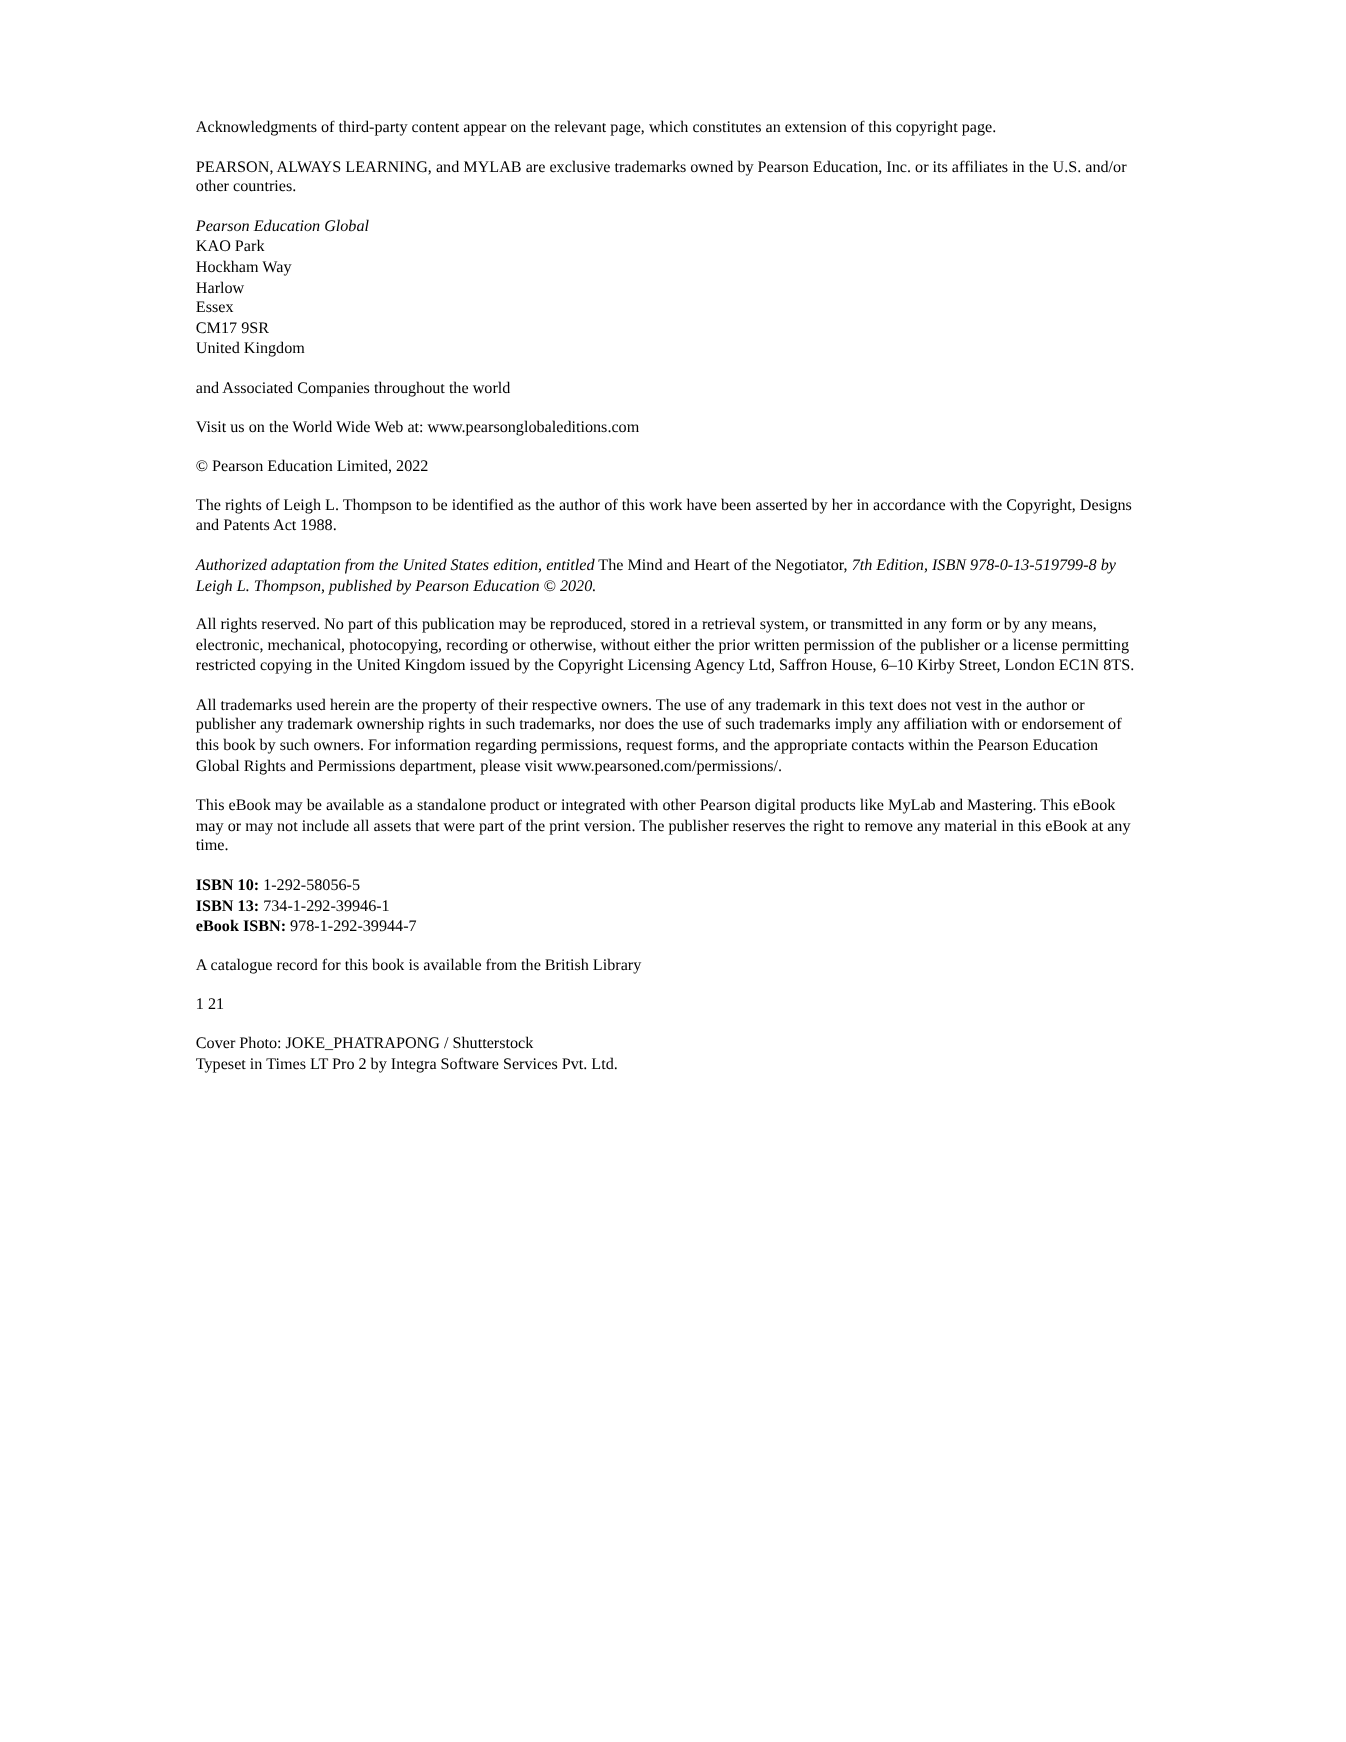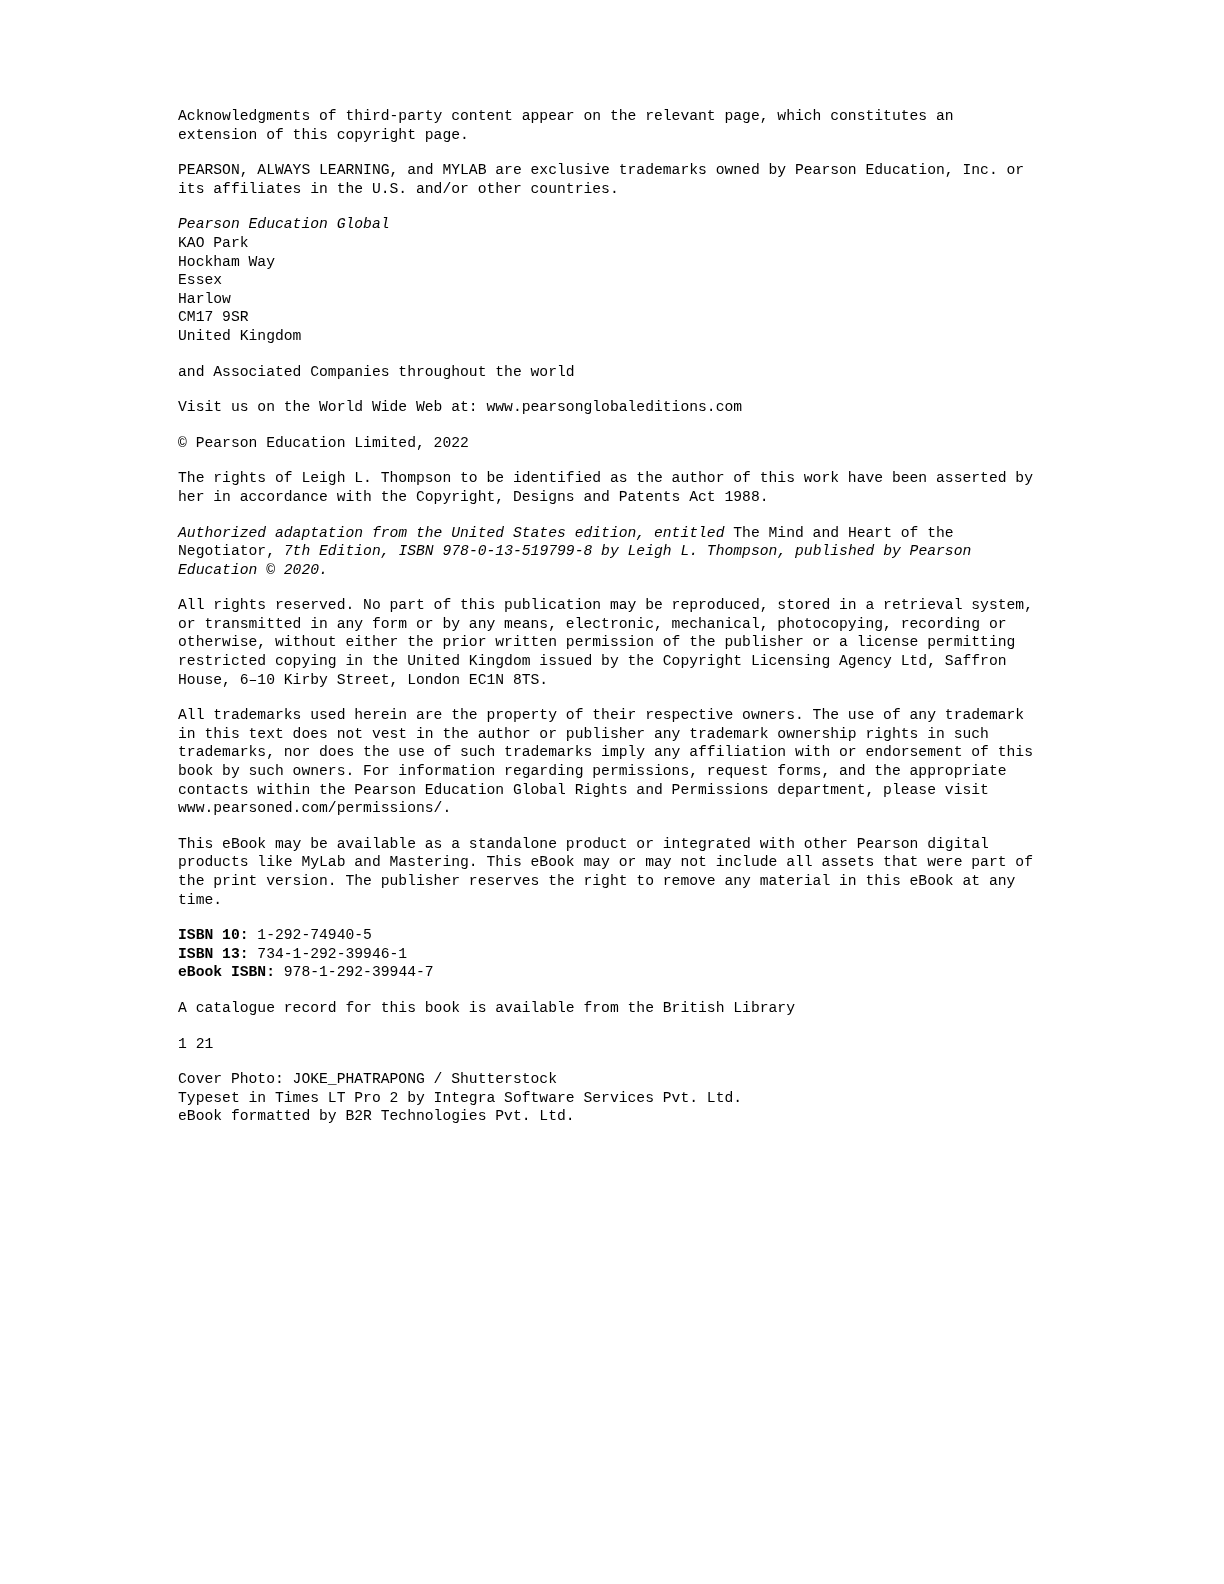--- a/index.html
+++ b/index.html
@@ -16,21 +16,20 @@
     color: #000000;
     font-family: "Liberation Serif", "DejaVu Serif", serif;
     padding: 107px 186px 0 178px;
     overflow: hidden;
   }
   .page p,
   .page .line {
     font-size: 14.7px;
     line-height: 18.6px;
     margin: 0;
-    font-family: Liberation Mono, monospace;
   }
   .page p {
     margin: 0 0 17px 0;
   }
   .block {
     margin: 0 0 17px 0;
   }
   .italic { font-style: italic; }
   .bold   { font-weight: bold; }
   .printing-second { }
@@ -41,22 +40,22 @@
 <div class="page">
 
   <p>Acknowledgments of third-party content appear on the relevant page, which constitutes an extension of this copyright page.</p>
 
   <p>PEARSON, ALWAYS LEARNING, and MYLAB are exclusive trademarks owned by Pearson Education, Inc. or its affiliates in the U.S. and/or other countries.</p>
 
   <div class="block">
     <div class="line italic">Pearson Education Global</div>
     <div class="line">KAO Park</div>
     <div class="line">Hockham Way</div>
+    <div class="line">Harlow</div>
     <div class="line">Essex</div>
-    <div class="line">Harlow</div>
     <div class="line">CM17 9SR</div>
     <div class="line">United Kingdom</div>
   </div>
 
   <p>and Associated Companies throughout the world</p>
 
   <p>Visit us on the World Wide Web at: www.pearsonglobaleditions.com</p>
 
   <p>© Pearson Education Limited, 2022</p>
 
@@ -70,21 +69,21 @@
 
   <p>All rights reserved. No part of this publication may be reproduced, stored in a retrieval system, or transmitted in any form or by any means, electronic, mechanical, photocopying, recording or otherwise, without either the prior written permission of the publisher or a license permitting restricted copying in the United Kingdom issued by the Copyright Licensing Agency Ltd, Saffron House, 6–10 Kirby Street, London EC1N 8TS.</p>
 
   <p>All trademarks used herein are the property of their respective owners. The use of any trademark in this text does not vest in the author or publisher any trademark ownership rights in such trademarks, nor does the use of such trademarks imply any affiliation with or endorsement of this book by such owners. For information regarding permissions, request forms, and the appropriate contacts within the Pearson Education Global Rights and Permissions department, please visit www.pearsoned.com/permissions/.</p>
 
   <p>This eBook may be available as a standalone product or integrated with other Pearson digital products like MyLab and Mastering. This eBook may or may not include all assets that were part of the print version. The publisher reserves the right to remove any material in this eBook at any time.</p>
 
   <div class="block">
     <div class="line">
       <span class="bold">ISBN 10:</span>
-      <span>1-292-74940-5</span>
+      <span>1-292-58056-5</span>
     </div>
     <div class="line">
       <span class="bold">ISBN 13:</span>
       <span>734-1-292-39946-1</span>
     </div>
     <div class="line">
       <span class="bold">eBook ISBN:</span>
       <span>978-1-292-39944-7</span>
     </div>
   </div>
@@ -96,16 +95,15 @@
   <div class="block">
     <div class="line">
       <span>1</span>
       <span class="printing-second">21</span>
     </div>
   </div>
 
   <div class="block">
     <div class="line">Cover Photo: JOKE_PHATRAPONG / Shutterstock</div>
     <div class="line">Typeset in Times LT Pro 2 by Integra Software Services Pvt. Ltd.</div>
-    <div class="line">eBook formatted by B2R Technologies Pvt. Ltd.</div>
   </div>
 
 </div>
 
 </body></html>

